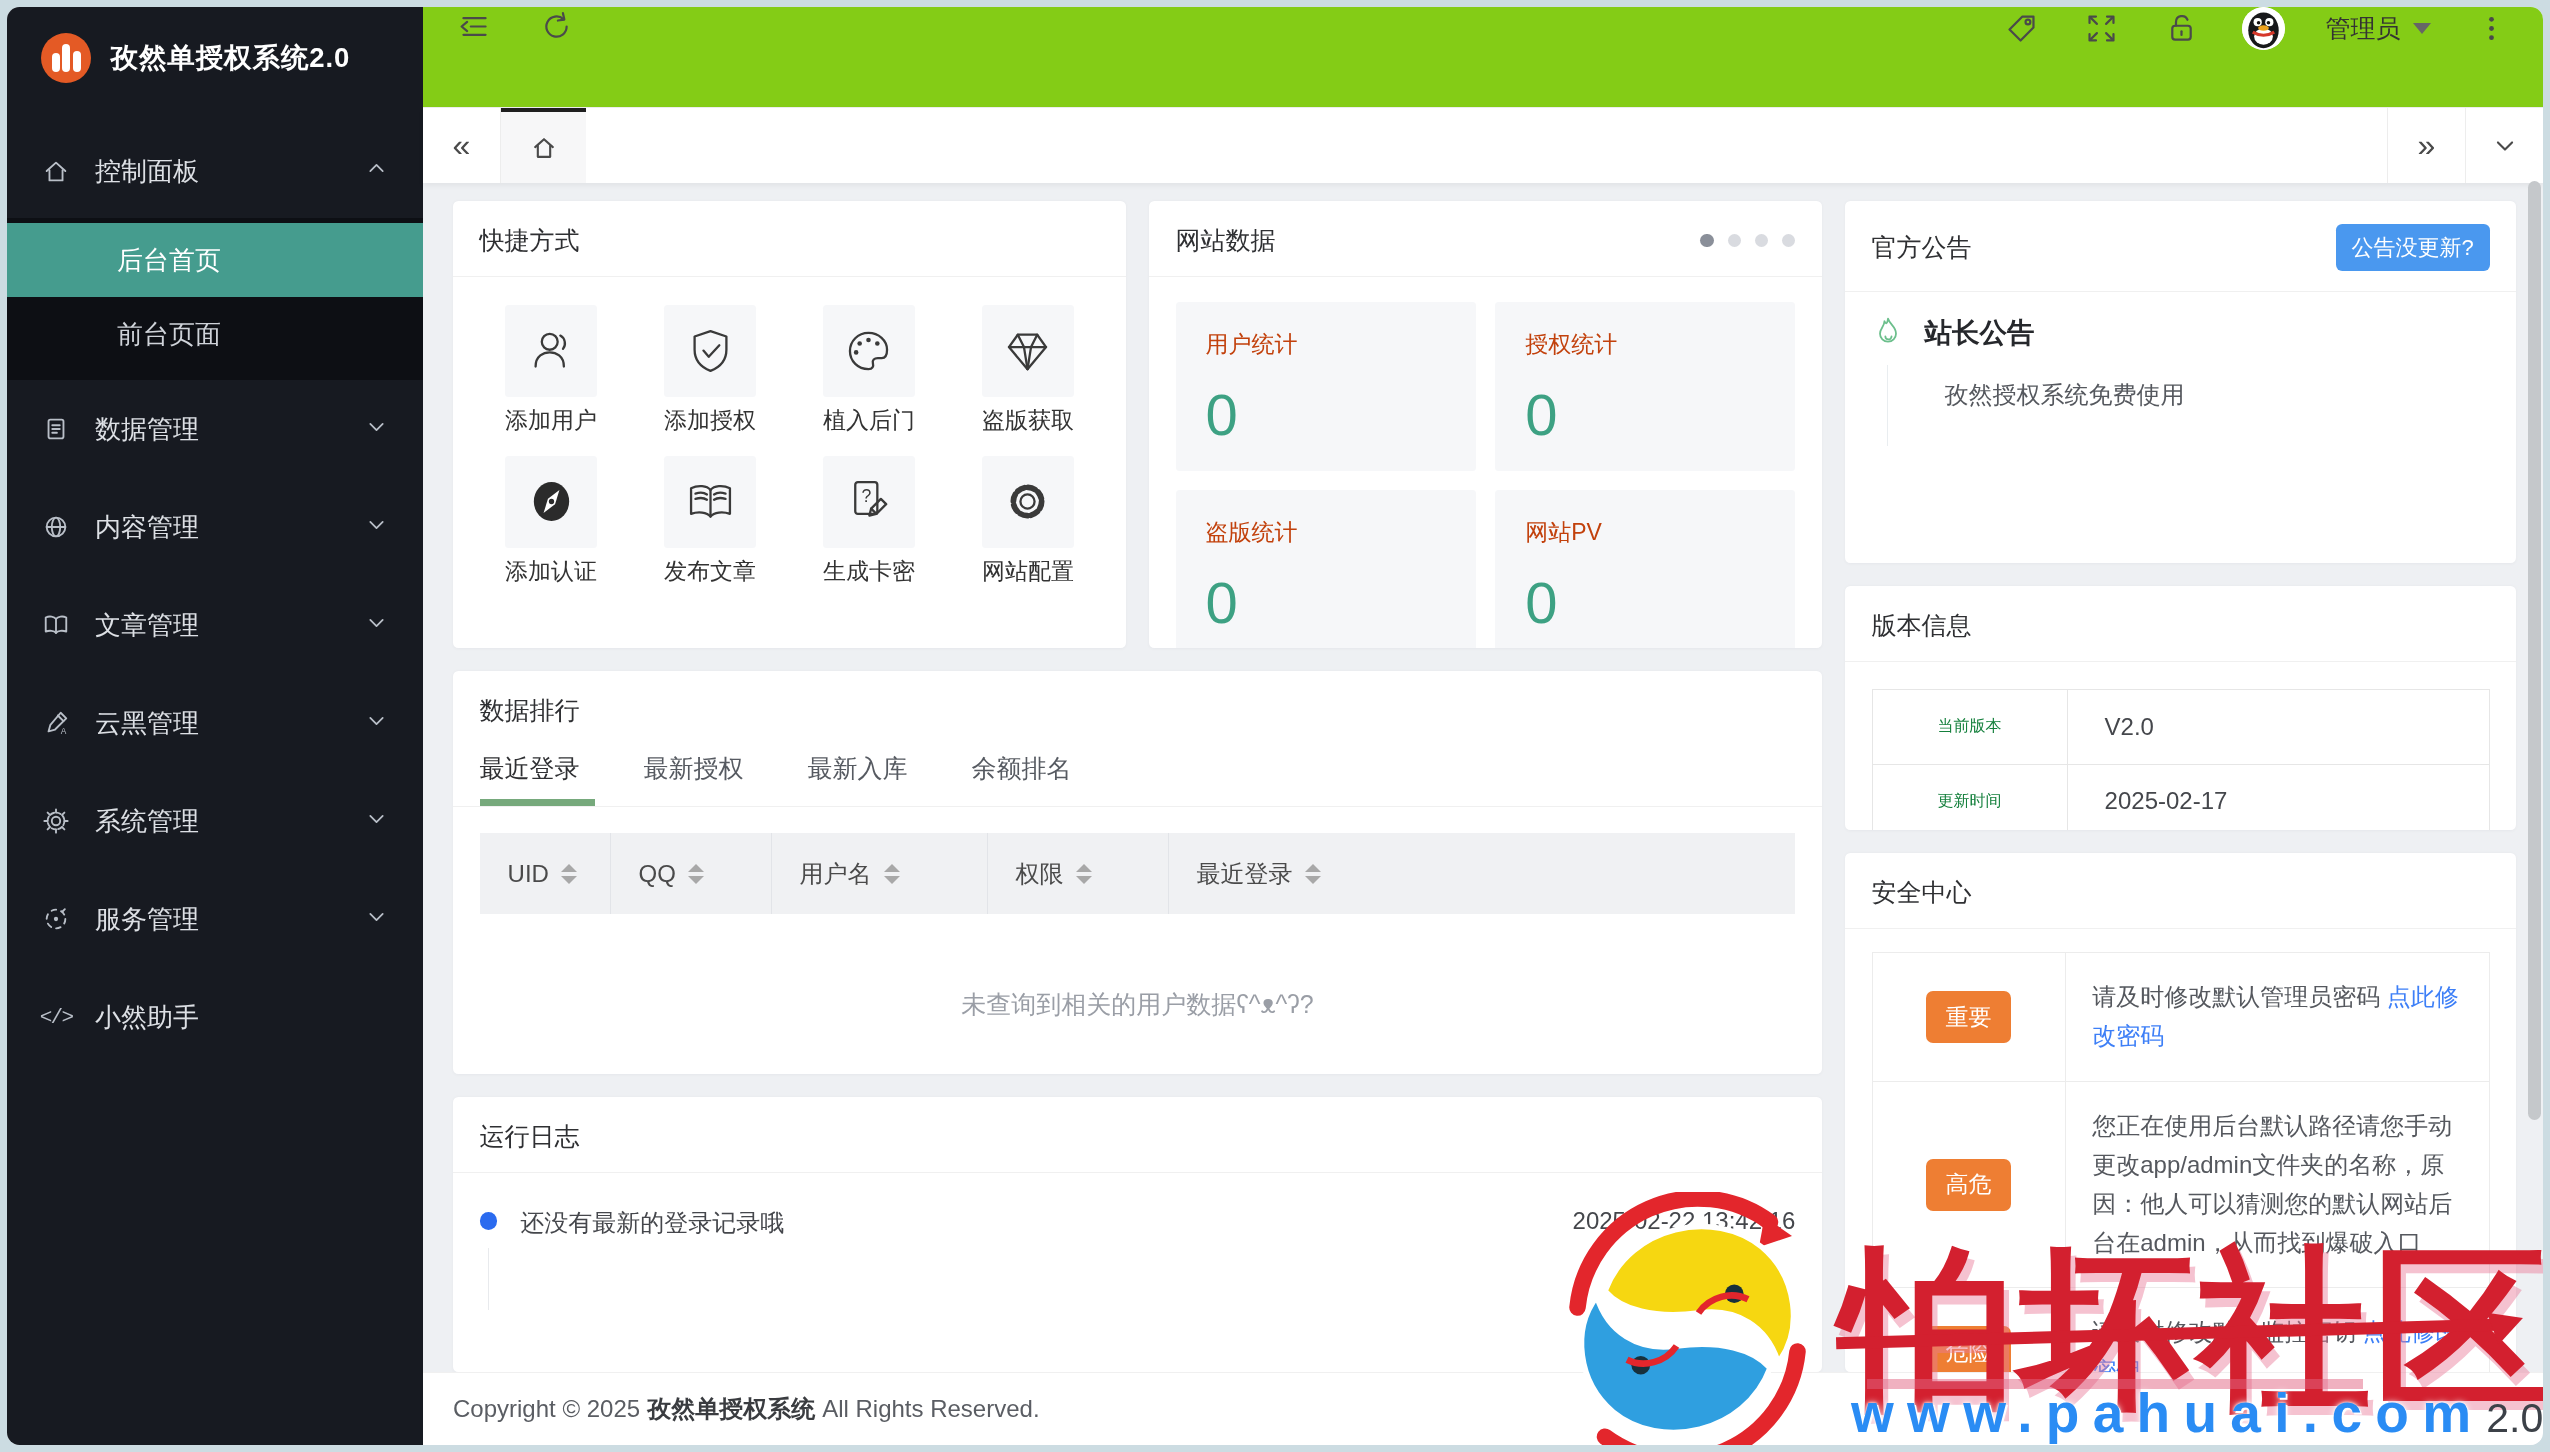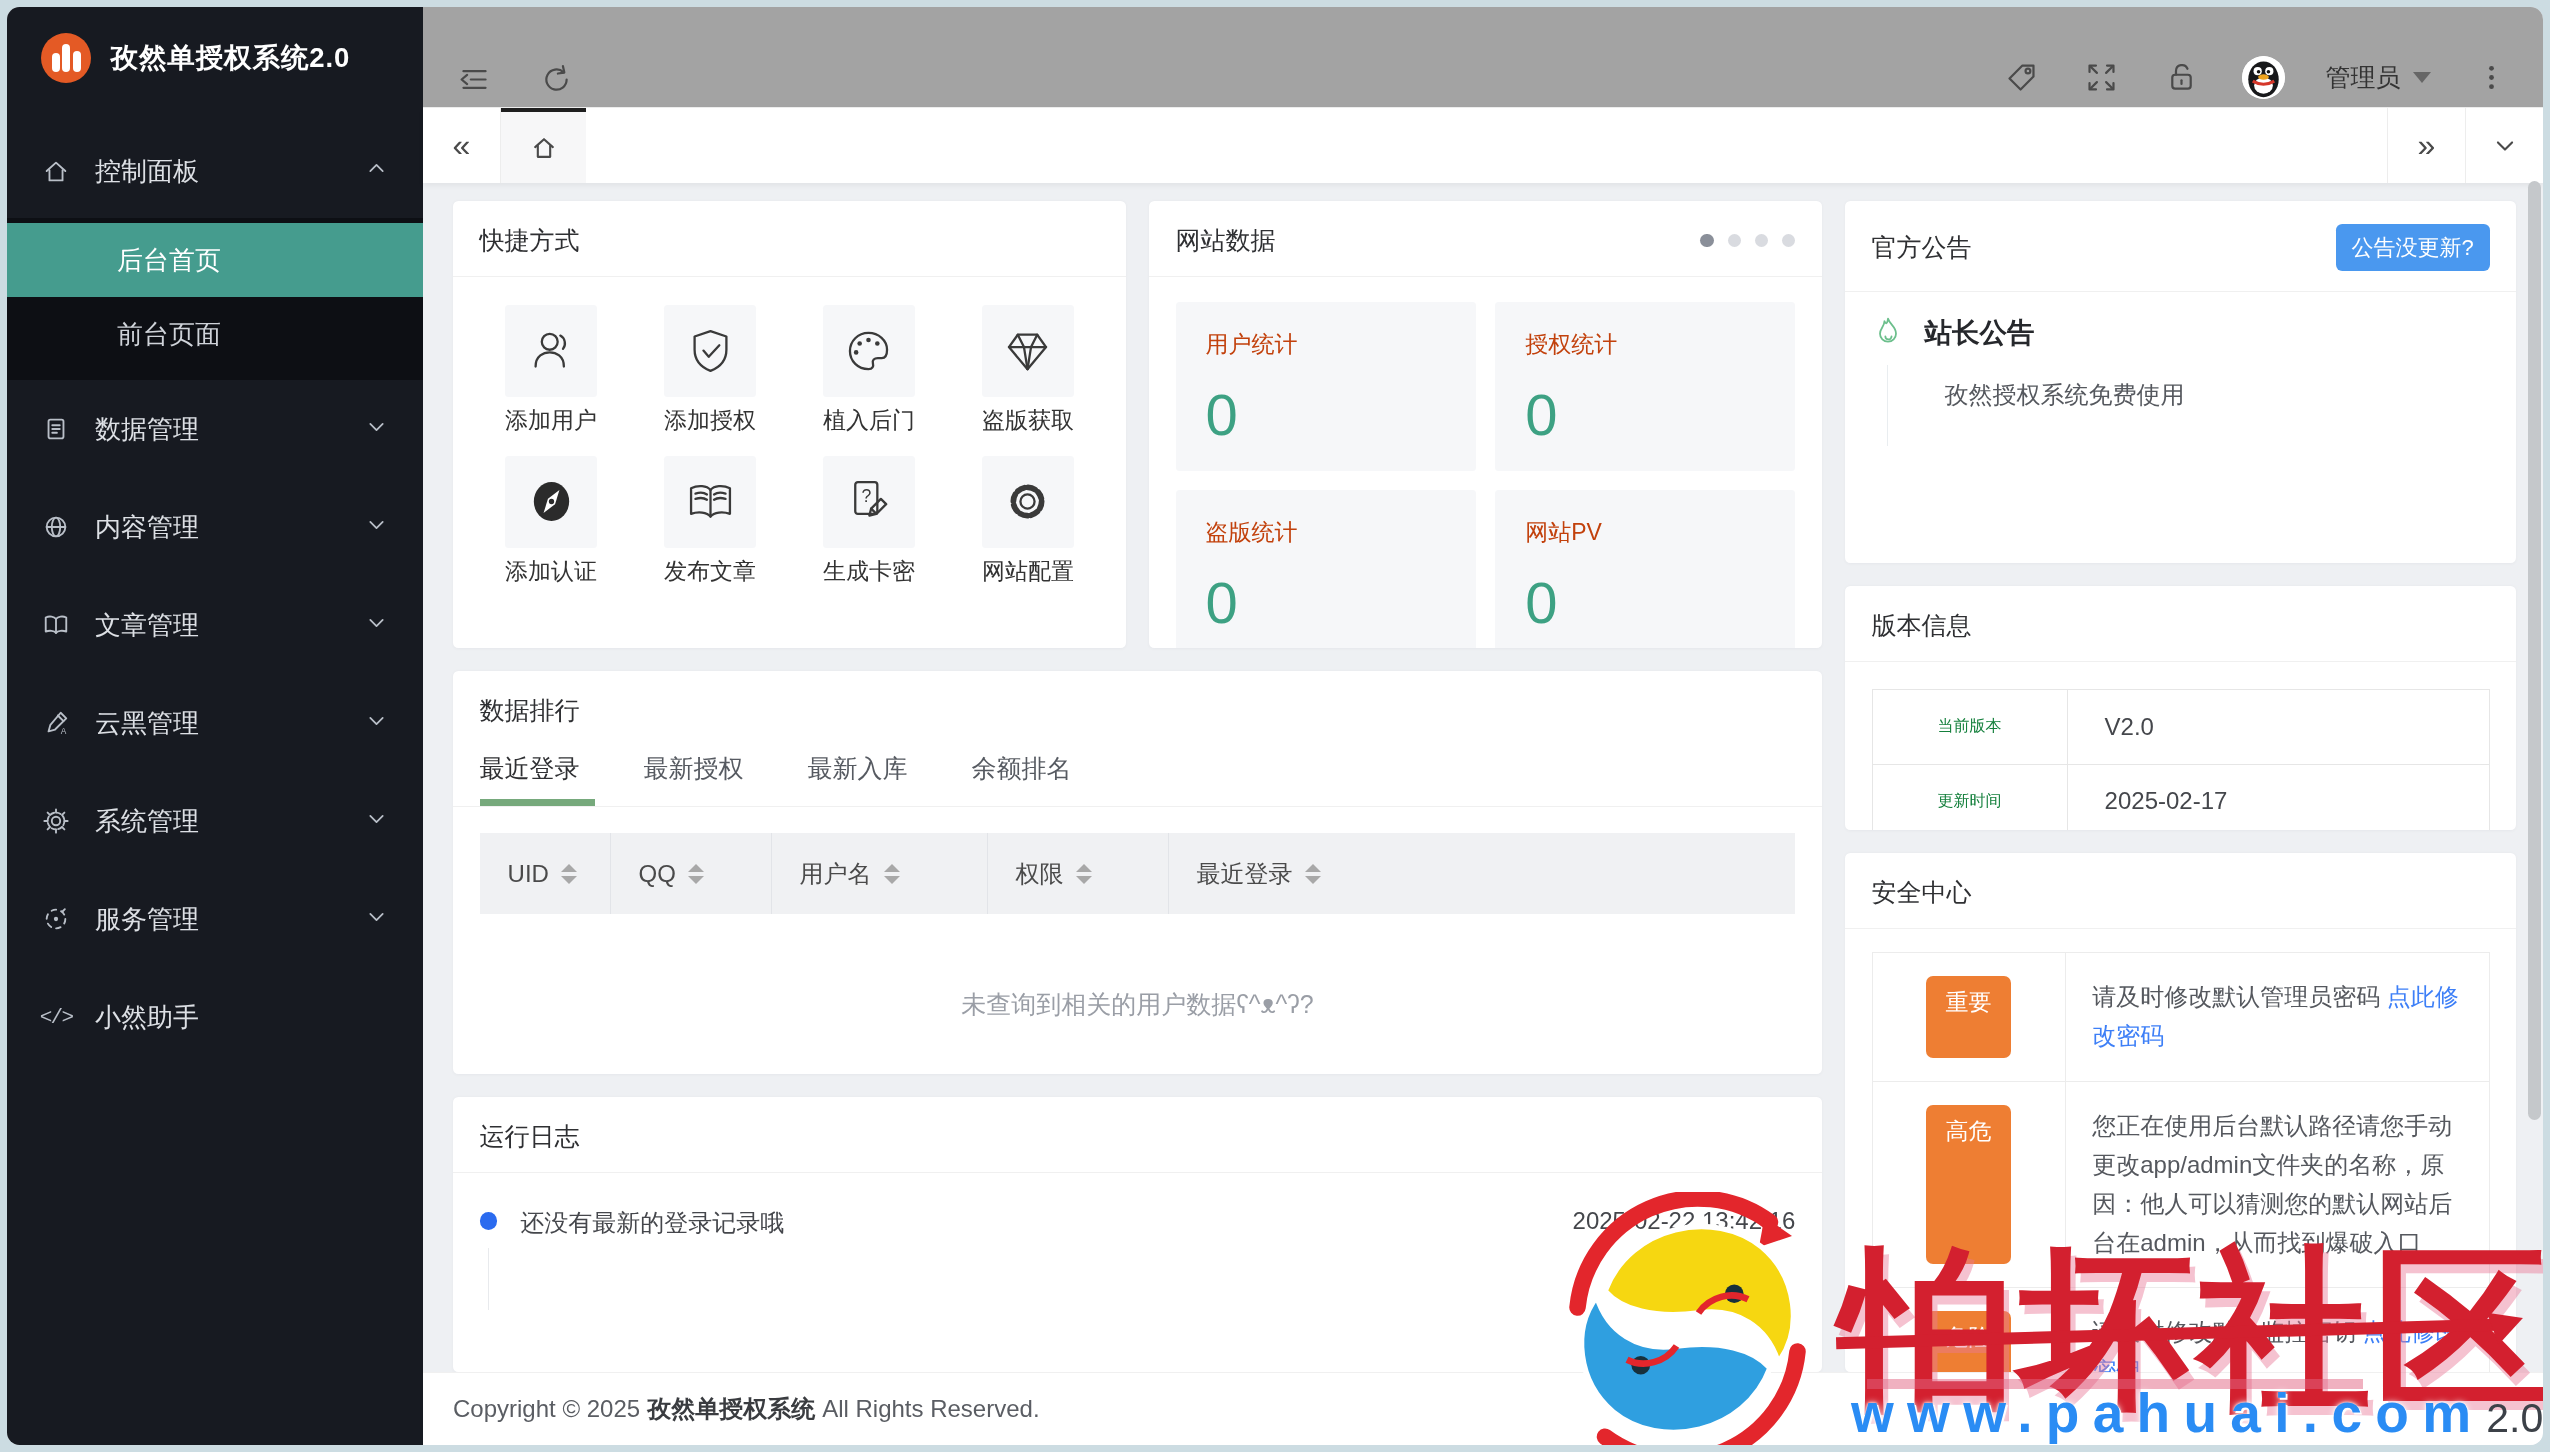--- a/index.html
+++ b/index.html
@@ -24,21 +24,21 @@
   .menu-item .mi-icon { width:28px; height:28px; flex:0 0 28px; display:flex; align-items:center; justify-content:center; }
   .menu-item .mi-chevron { margin-left:auto; }
   .submenu { background:#0d0f14; padding:5.3px 0 8.9px; }
   .sub-item { height:74px; display:flex; align-items:center; padding-left:110px; font-size:26px; color:#cfd3d9; cursor:pointer; }
   .sub-item.active { background:#459c8e; color:#ffffff; }
   svg.sic { stroke:#b9bfc8; stroke-width:2; fill:none; stroke-linecap:round; stroke-linejoin:round; }
   .code-glyph { font-family:"Liberation Mono","DejaVu Sans Mono",monospace; font-size:21px; color:#b9bfc8; letter-spacing:-1.8px; }
 
   
   .main { flex:1; display:flex; flex-direction:column; min-width:0; position:relative; }
-  .topbar { height:100px; background:#a3a3a3; display:flex; align-items:flex-end; padding:8px 32px; }
+  .topbar { height:100px; background:#84cc16; display:flex; align-items:flex-start; padding:0 32px; }
   .tb-icon { width:39px; height:39px; display:flex; align-items:center; justify-content:center; cursor:pointer; }
   .tb-left { display:flex; gap:43px; align-items:center; }
   .tb-right { margin-left:auto; display:flex; align-items:center; gap:41px; }
   svg.tbi { stroke:#4a4a4a; stroke-width:2.4; fill:none; stroke-linecap:round; stroke-linejoin:round; }
   .avatar { width:43px; height:43px; border-radius:50%; overflow:hidden; background:#fff; }
   .user-wrap { display:flex; align-items:center; gap:12.4px; cursor:pointer; }
   .user-name { font-size:25px; color:#333; }
   .caret-down { width:0; height:0; border-left:9.7px solid transparent; border-right:9.7px solid transparent; border-top:11.5px solid #666; }
 
   .tabbar { height:76px; background:#fff; border-top:0.9px solid #ececec; display:flex; align-items:stretch; box-shadow:0 2.7px 5.3px rgba(0,0,0,.05); position:relative; z-index:5; }
@@ -114,21 +114,21 @@
   .v-row { display:flex; height:74px; }
   .v-row + .v-row { border-top:0.9px solid #e6e6e6; }
   .v-key { width:195px; flex:0 0 195px; border-right:0.9px solid #e6e6e6; display:flex; align-items:center; justify-content:center; font-size:16px; color:#15803d; }
   .v-val { flex:1; display:flex; align-items:center; padding-left:37px; font-size:24px; color:#45474c; }
 
   
   .card.security { flex:1; }
   .sec-table { border:0.9px solid #ececec; }
   .sec-row { display:flex; }
   .sec-row + .sec-row { border-top:0.9px solid #ececec; }
-  .sec-badge-cell { width:193px; flex:0 0 193px; border-right:0.9px solid #ececec; display:flex; justify-content:center; padding:23px 0; }
+  .sec-badge-cell { width:193px; flex:0 0 193px; border-right:0.9px solid #ececec; display:flex; align-items:center; justify-content:center; padding:23px 0; }
   .sec-badge { background:#ee7e33; color:#fff; font-size:23px; border-radius:7px; padding:10.6px 19.5px; white-space:nowrap; }
   .sec-text { flex:1; padding:25px 26.6px; font-size:24px; color:#55585e; line-height:1.62; }
   .sec-link { color:#3d7ff7; cursor:pointer; }
 
   
   .footer { height:73px; background:#fff; border-top:0.9px solid #f0f0f0; display:flex; align-items:center; padding-left:30px; font-size:24px; color:#5a5d63; position:relative; z-index:4; }
   .footer b { color:#3a3c40; margin:0 7px; }
 
   
   .scroll-thumb { position:absolute; right:1.8px; top:174px; width:13.3px; height:939px; background:#c5c8cb; border-radius:7px; z-index:40; }

